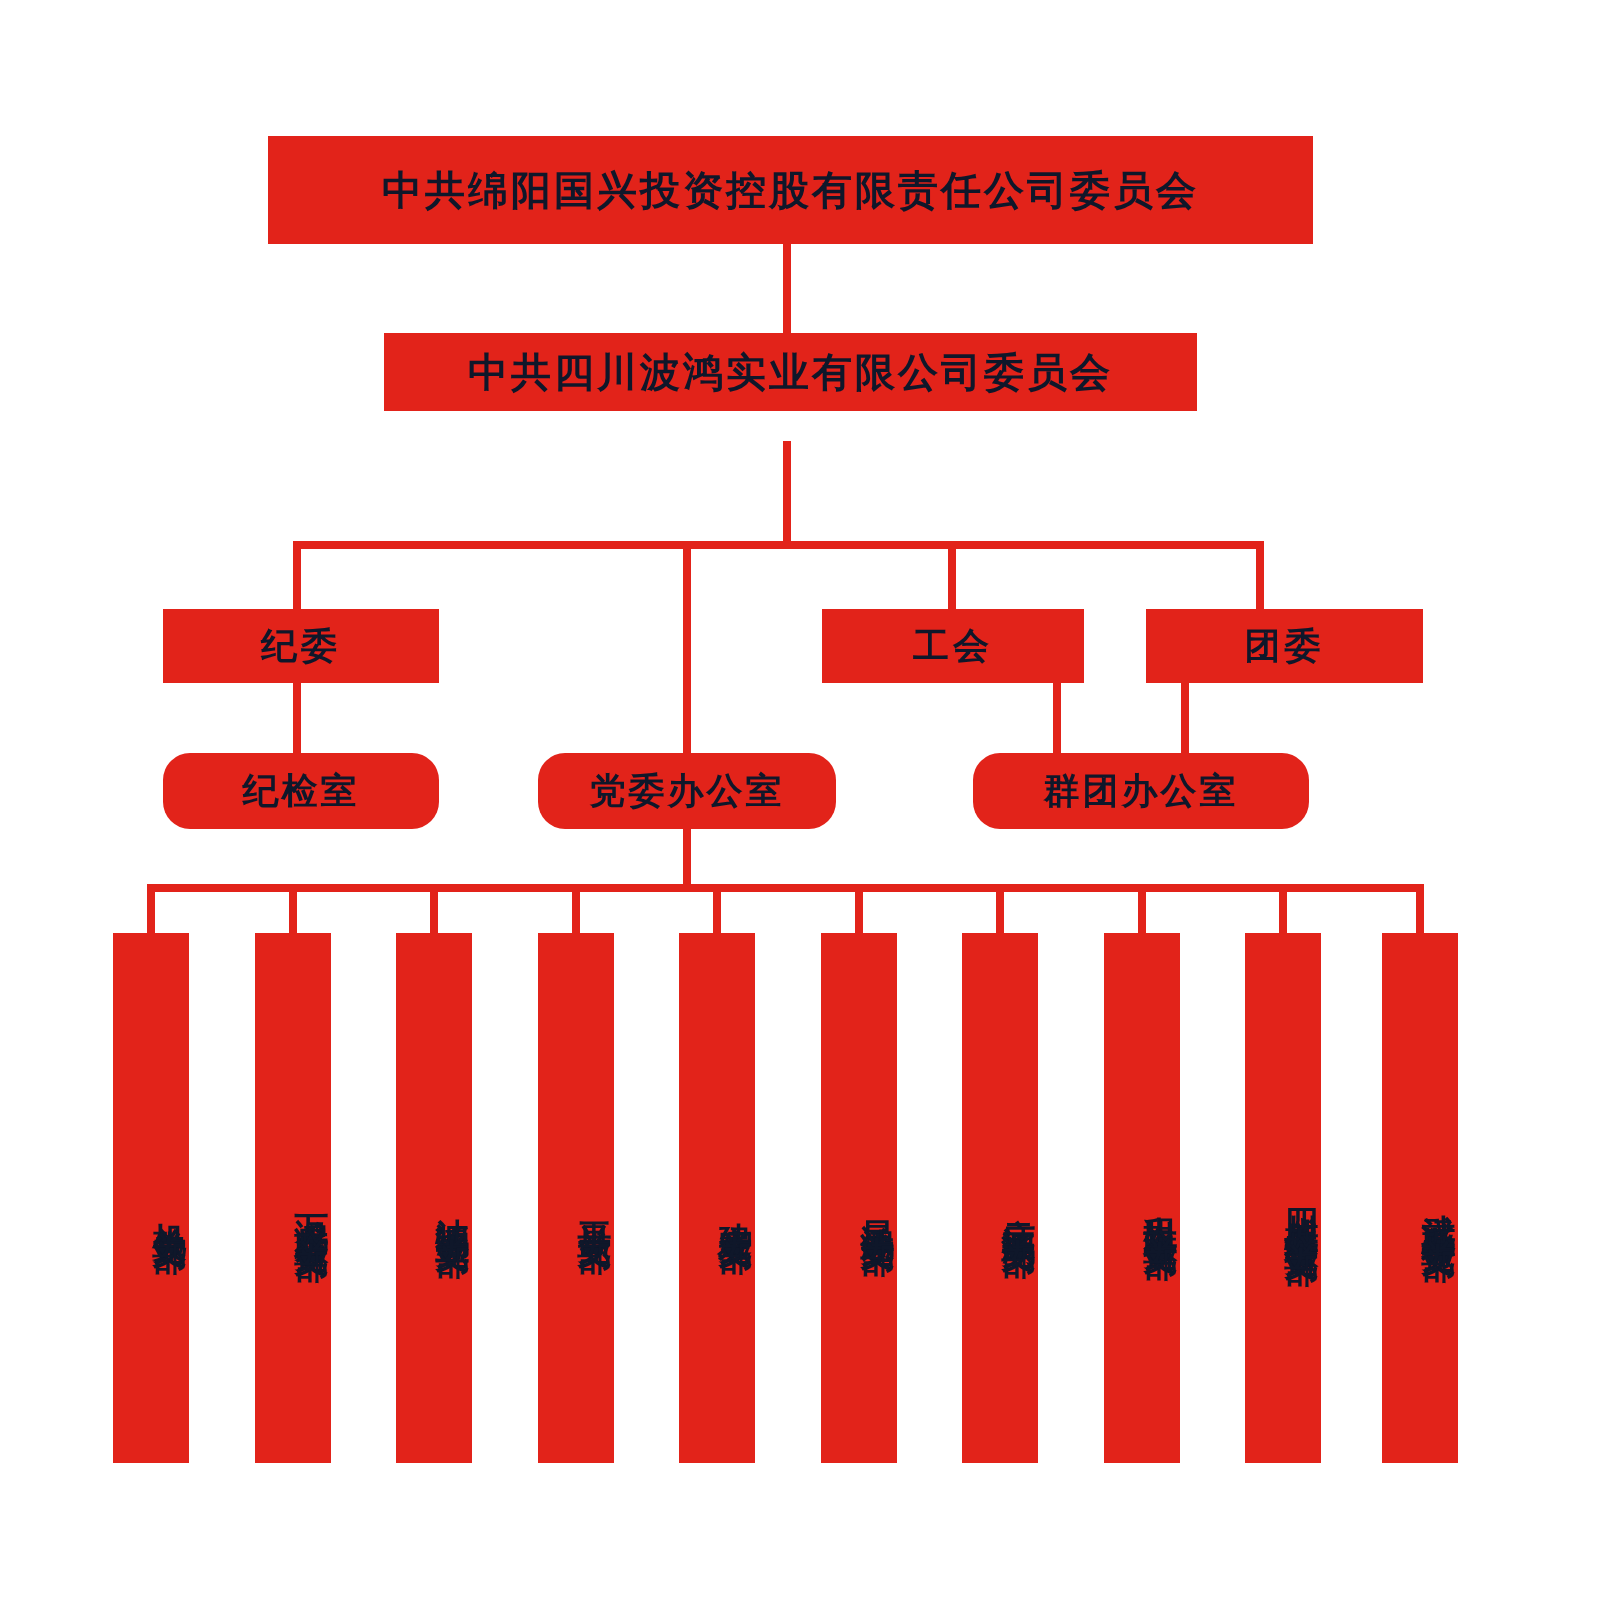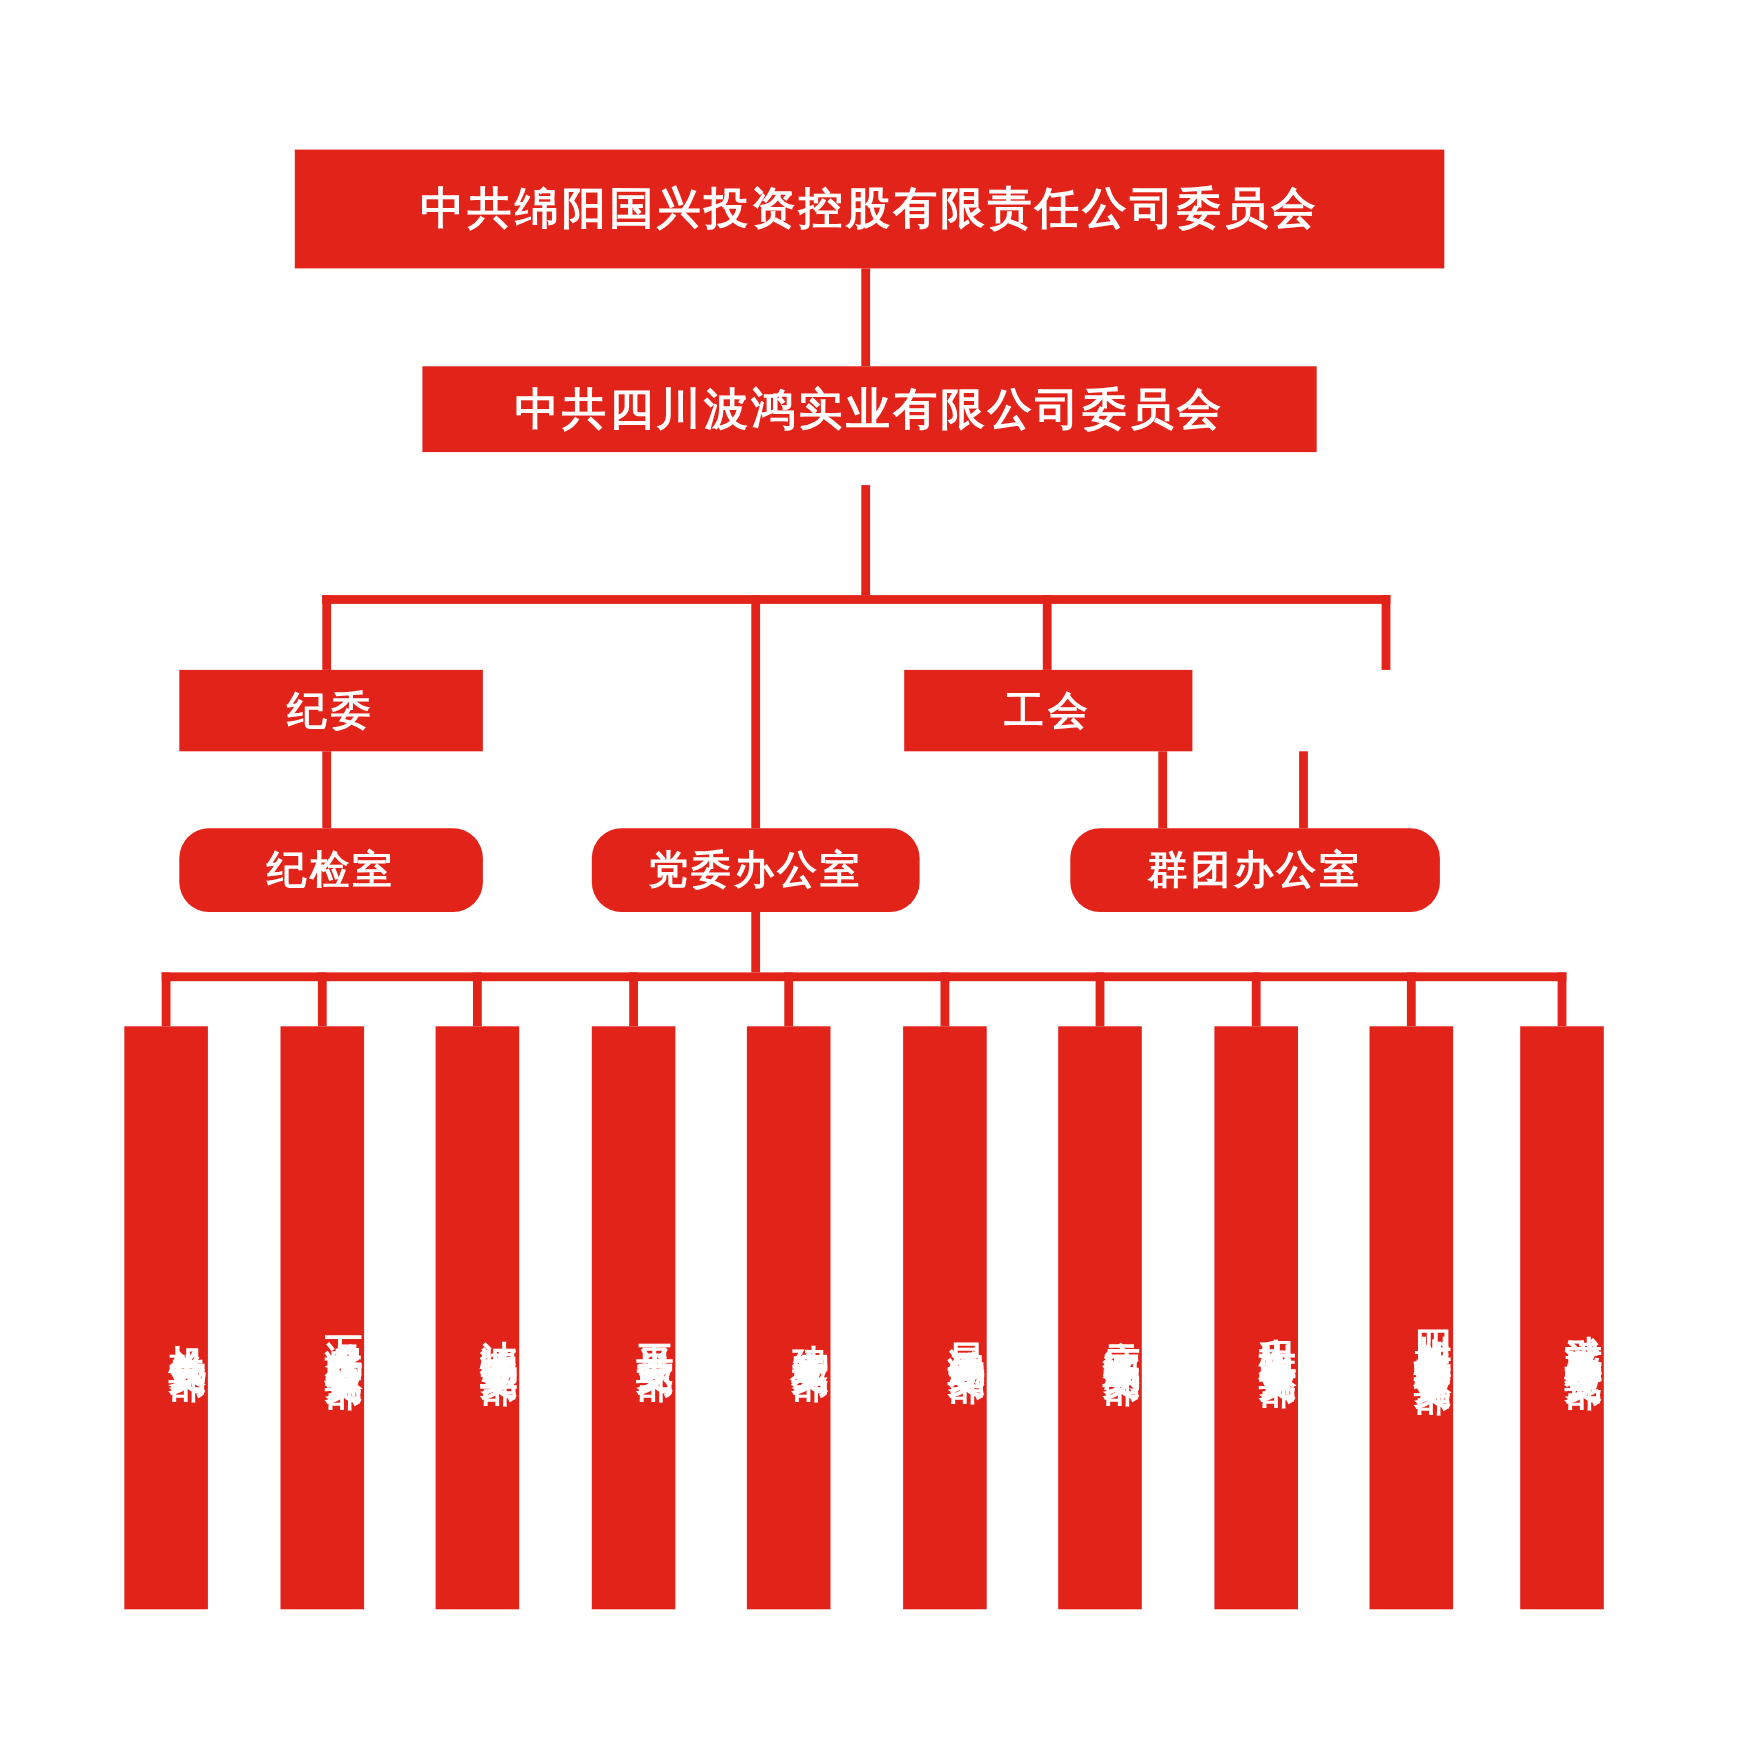--- a/index.html
+++ b/index.html
@@ -11,21 +11,21 @@
     position: relative;
     width: 1599px;
     height: 1599px;
     background: #ffffff;
     font-family: "Liberation Sans", "DejaVu Sans", sans-serif;
     overflow: hidden;
   }
   .node {
     position: absolute;
     background: #e2231a;
-    color: #ffffff;
+    color: #0f172a;
     font-weight: bold;
     display: flex;
     align-items: center;
     justify-content: center;
     box-sizing: border-box;
     letter-spacing: 2px;
     line-height: 1.15;
   }
   .node.root {
     font-size: 40px;
@@ -73,20 +73,21 @@
 
   <div class="line" style="left:293px; top:541px; width:971px; height:8px;"></div>
 
   <div class="line" style="left:293px; top:541px; width:8px; height:68px;"></div>
   <div class="line" style="left:683px; top:541px; width:8px; height:212px;"></div>
   <div class="line" style="left:948px; top:541px; width:8px; height:68px;"></div>
   <div class="line" style="left:1256px; top:541px; width:8px; height:68px;"></div>
 
   <div class="node level3" style="left:163px; top:609px; width:276px; height:74px;">纪委</div>
   <div class="node level3" style="left:822px; top:609px; width:262px; height:74px;">工会</div>
+  <div class="node level3" style="left:1146px; top:609px; width:277px; height:74px;">团委</div>
 
   <div class="line" style="left:293px; top:683px; width:8px; height:70px;"></div>
   <div class="line" style="left:1053px; top:683px; width:8px; height:70px;"></div>
   <div class="line" style="left:1181px; top:683px; width:8px; height:70px;"></div>
 
   <div class="node office" style="left:163px; top:753px; width:276px; height:76px;">纪检室</div>
   <div class="node office" style="left:538px; top:753px; width:298px; height:76px;">党委办公室</div>
   <div class="node office" style="left:973px; top:753px; width:336px; height:76px;">群团办公室</div>
 
   <div class="line" style="left:683px; top:829px; width:8px; height:55px;"></div>

